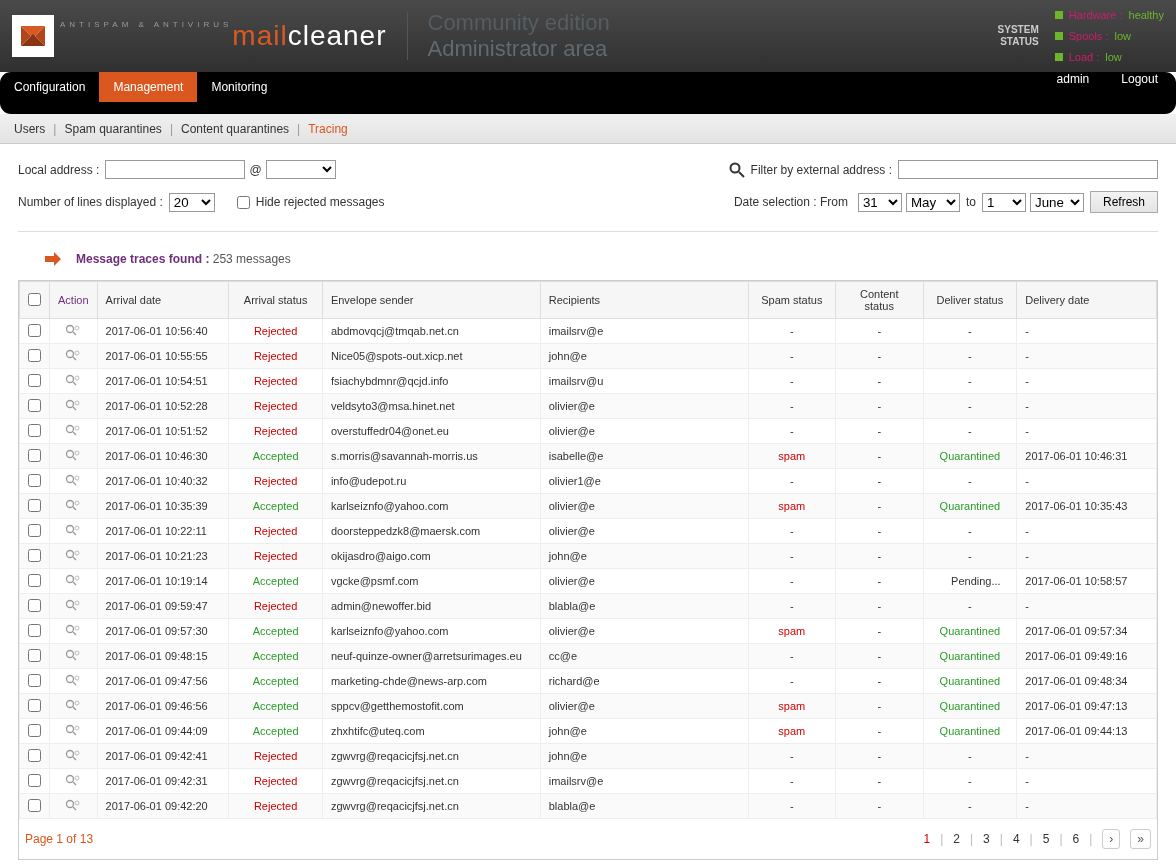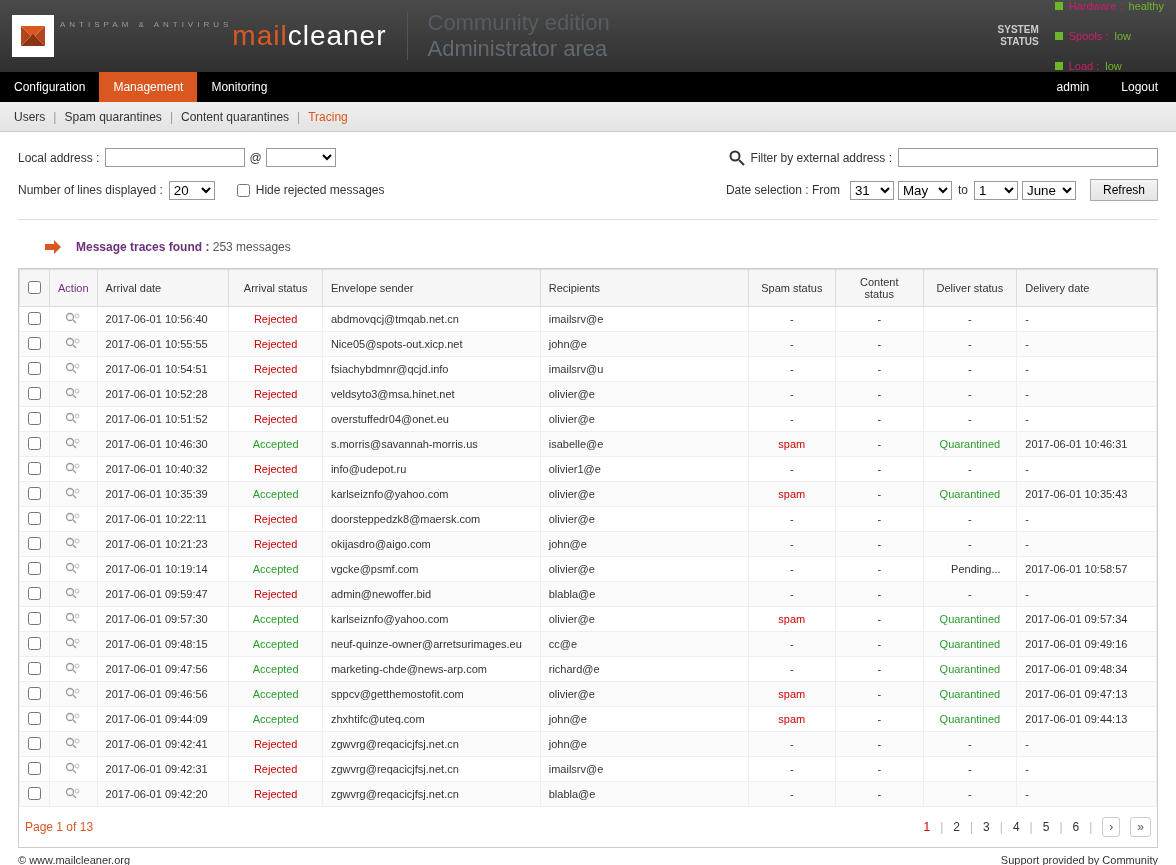--- a/index.html
+++ b/index.html
@@ -14,27 +14,27 @@
 .logo-tag { letter-spacing: 4px; color: #999; font-size: 8px; text-transform: uppercase; }
 .logo-main { color: #fff; font-size: 28px; font-weight: 300; letter-spacing: 1px; }
 .logo-main .orange { color: #d85a22; }
 .divider { border-left: 1px solid #555; height: 48px; margin: 0 20px; }
 .edition { color: #555d62; }
 .edition .l1 { font-size: 22px; font-weight: 300; }
 .edition .l2 { font-size: 22px; font-weight: 300; color: #616971; }
 .spacer { flex: 1; }
 .system-status { display: flex; align-items: center; gap: 16px; margin-left: 33px; }
 .syslabel { color: #ccc; font-size: 10px; font-weight: bold; text-align: right; line-height: 1.2; }
-.statuslist { display: flex; flex-direction: column; gap: 18px; font-size: 11px; }
+.statuslist { display: flex; flex-direction: column; gap: 9px; font-size: 11px; }
 .statuslist .row { display: flex; align-items: center; gap: 6px; }
 .dot { width: 8px; height: 8px; background: #6eb52c; display: inline-block; }
 .statuslist .k { color: #d01c6e; }
 .statuslist .v { color: #6eb52c; }
 
-.nav { background: #000; height: 30px; display: flex; align-items: center; color: #fff; }
+.nav { background: #000; height: 42px; display: flex; align-items: flex-start; color: #fff; border-radius: 11px; }
 .nav .item { padding: 0 14px; height: 30px; display: flex; align-items: center; color: #fff; font-size: 12px; cursor: pointer; }
 .nav .item.active { background: #da571f; }
 .nav .spacer { flex: 1; }
 .nav .user { padding: 0 14px; }
 .nav .logout { padding: 0 18px; }
 
 .subnav { background: linear-gradient(#f0f0f0, #e3e3e3); border-bottom: 1px solid #ccc; height: 30px; display: flex; align-items: center; padding: 0 14px; gap: 8px; font-size: 12px; }
 .subnav .sep { color: #999; }
 .subnav .s { color: #333; cursor: pointer; }
 .subnav .s.active { color: #da571f; }
@@ -178,21 +178,21 @@
     <span style="width:22px"></span>
     <input type="checkbox" style="margin-right: 6px;">
     <span>Hide rejected messages</span>
     <div class="spacer"></div>
     <span class="lbl">Date selection : From</span>
     <select style="width:44px;margin-left:4px"><option>31</option></select>
     <select style="width:54px;margin-left:4px"><option>May</option></select>
     <span style="margin:0 6px">to</span>
     <select style="width:44px"><option>1</option></select>
     <select style="width:54px;margin-left:4px"><option>June</option></select>
-    <button class="btn" style="margin-left:14px">Refresh</button>
+    <button class="btn" style="margin-left:6px">Refresh</button>
   </div>
 </div>
 
 <div class="traces-head">
   <svg width="22" height="22" viewBox="0 0 22 22" class="arrow-ic">
       <path d="M3 8 L12 8 L12 4 L19 11 L12 18 L12 14 L3 14 Z" fill="#da571f"></path>
     </svg>
   <span><span class="t">Message traces found :</span> <span class="c">253 messages</span></span>
 </div>
 

